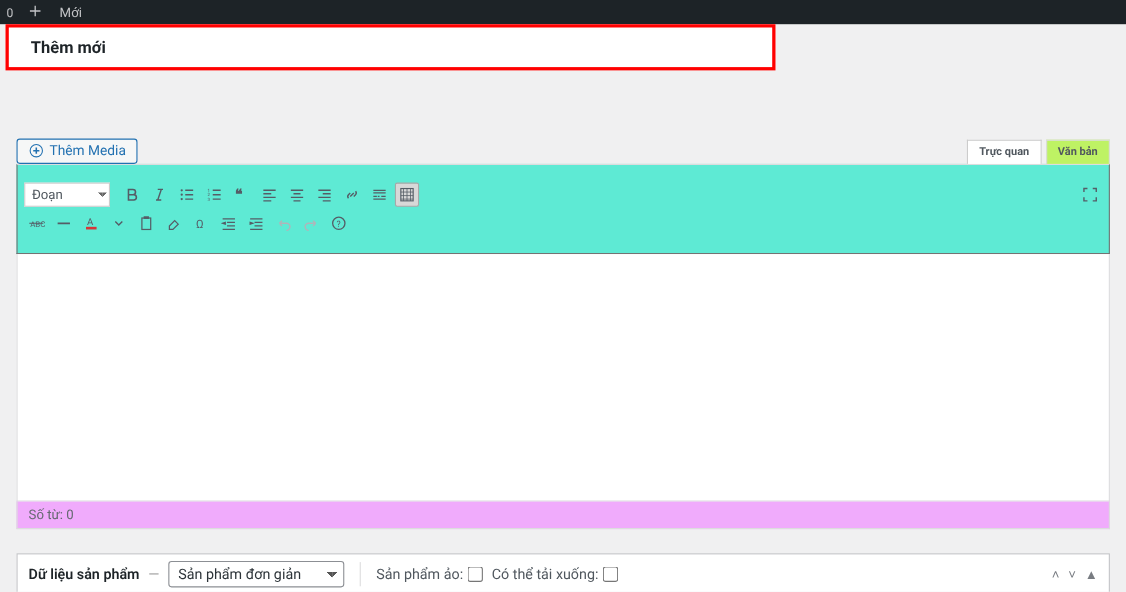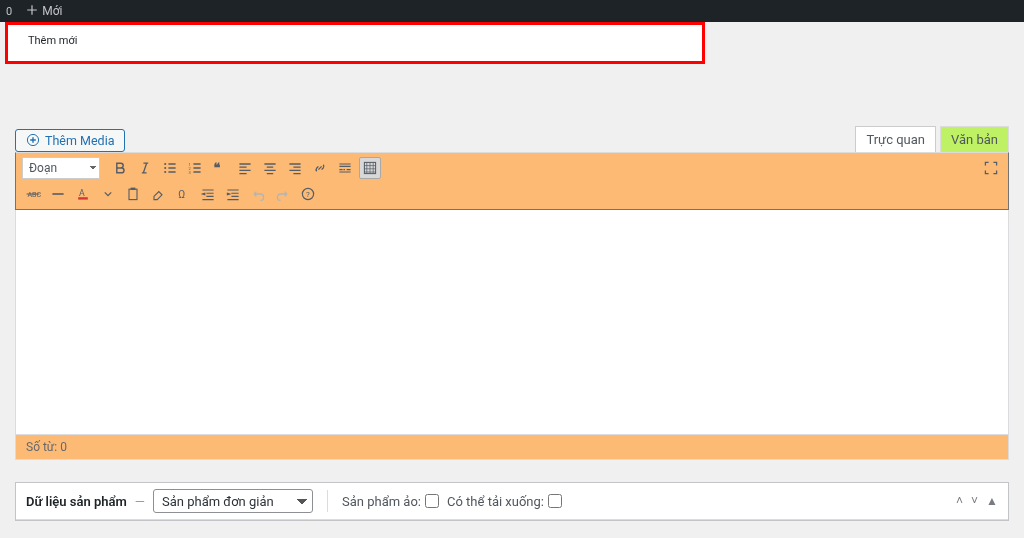--- a/index.html
+++ b/index.html
@@ -1,52 +1,52 @@
 <!DOCTYPE html>
 <html><head>
 <meta charset="utf-8">
 <style>
   * { box-sizing: border-box; margin: 0; padding: 0; font-family: -apple-system, BlinkMacSystemFont, "Segoe UI", Roboto, Arial, sans-serif; }
   body { background: #f0f0f1; width: 1024px; height: 538px; overflow: hidden; position: relative; }
 
   .adminbar { height: 22px; background: #1d2327; color: #c3c4c7; display: flex; align-items: center; font-size: 12px; padding: 0 6px; gap: 10px; }
-  .adminbar-item { display: flex; align-items: flex-start; gap: 4px; cursor: pointer; }
+  .adminbar-item { display: flex; align-items: flex-start; gap: 16px; cursor: pointer; }
   .adminbar-item svg { fill: #c3c4c7; }
   .dot { font-size: 11px; padding-right: 4px; }
 
   .red-box { position: absolute; top: 22px; left: 5px; width: 700px; height: 42px; border: 3px solid #ff0000; background: #fff; z-index: 5; pointer-events: none; }
 
-  .page-heading { position: absolute; top: 34px; left: 28px; font-size: 11px; font-weight: 400; color: #1d2327; z-index: 6; }
+  .page-heading { position: absolute; top: 34px; left: 28px; font-size: 15px; font-weight: 700; color: #1d2327; z-index: 6; }
 
   .content { padding: 68px 15px 0 15px; }
 
   .title-input { width: 100%; height: 34px; border: 2px solid #2271b1; background: #fff; font-size: 19px; color: #72777c; padding: 0 10px; outline: none; }
   .title-input::placeholder { color: #72777c; }
 
   .editor-wrap { margin-top: 36px; }
 
   .editor-topbar { display: flex; justify-content: space-between; align-items: flex-end; }
   .add-media-btn { display: inline-flex; align-items: flex-start; gap: 5px; background: #f6f7f7; border: 1px solid #2271b1; color: #2271b1; font-size: 12.5px; padding: 3px 10px; border-radius: 3px; cursor: pointer; }
-  .editor-tabs { display: flex; gap: 4px; font-size: 13px; }
+  .editor-tabs { display: flex; gap: 4px; font-size: 10px; font-weight: bold; }
   .tab { padding: 5px 10px; border: 1px solid #ccc; border-bottom: none; background: #fff; cursor: pointer; color: #50575e; }
   .tab.inactive { background: #bef264; border-color: #dcdcde; }
 
-  .mce-toolbar-grp { background: #fdba74; border: 1px solid #737373; border-top: 1px solid #dcdcde; padding: 4px 6px; }
+  .mce-toolbar-grp { background: #5eead4; border: 1px solid #737373; border-top: 1px solid #dcdcde; padding: 16px 6px; }
   .mce-toolbar { display: flex; align-items: center; gap: 3px; flex-wrap: wrap; position: relative; }
   .mce-toolbar + .mce-toolbar { margin-top: 4px; }
   .fmt-select { height: 22px; font-size: 12px; border: 1px solid #ccc; background: #fff; min-width: 78px; padding: 0 16px 0 6px; color: #50575e; appearance: none; background-image: linear-gradient(45deg, transparent 50%, #666 50%), linear-gradient(135deg, #666 50%, transparent 50%); background-position: right 6px center, right 2px center; background-size: 4px 4px, 4px 4px; background-repeat: no-repeat; }
   .tb-btn { width: 22px; height: 22px; display: inline-flex; align-items: center; justify-content: center; border: 1px solid transparent; cursor: pointer; color: #50575e; border-radius: 2px; }
   .tb-btn svg { width: 16px; height: 16px; fill: #555d66; }
   .tb-btn.active { background: #d8d8d8; border-color: #a8a8a8; }
   .tb-sep { width: 1px; height: 18px; background: transparent; margin: 0 1px; }
   .distraction { margin-left: auto; }
 
   .editor-body { background: #fff; border: 1px solid #dcdcde; border-top: none; height: 225px; padding: 10px; }
 
-  .word-count-row { border: 1px solid #dcdcde; border-top: none; padding: 5px 10px; font-size: 12px; color: #646970; background: #fdba74; display: flex; align-items: center; }
+  .word-count-row { border: 1px solid #dcdcde; border-top: none; padding: 5px 10px; font-size: 12px; color: #646970; background: #f0abfc; display: flex; align-items: center; }
 
   
   .pd-panel { margin-top: 22px; border: 1px solid #c3c4c7; background: #fff; }
   .pd-header { display: flex; align-items: center; padding: 6px 10px; border-bottom: 1px solid #dcdcde; gap: 8px; font-size: 13px; }
   .pd-title { font-weight: 600; color: #1d2327; }
   .pd-sep { color: #999; }
   .pd-select { height: 24px; font-size: 13px; border: 1px solid #8c8f94; border-radius: 3px; padding: 0 24px 0 8px; background: #fff; color: #2c3338; min-width: 160px; appearance: none; background-image: linear-gradient(45deg, transparent 50%, #555 50%), linear-gradient(135deg, #555 50%, transparent 50%); background-position: right 10px center, right 5px center; background-size: 5px 5px, 5px 5px; background-repeat: no-repeat; }
   .pd-divider { width: 1px; height: 22px; background: #dcdcde; margin: 0 6px; }
   .pd-check-wrap { display: flex; align-items: center; gap: 4px; color: #50575e; font-size: 13px; }
   .pd-check-wrap input { width: 14px; height: 14px; }

